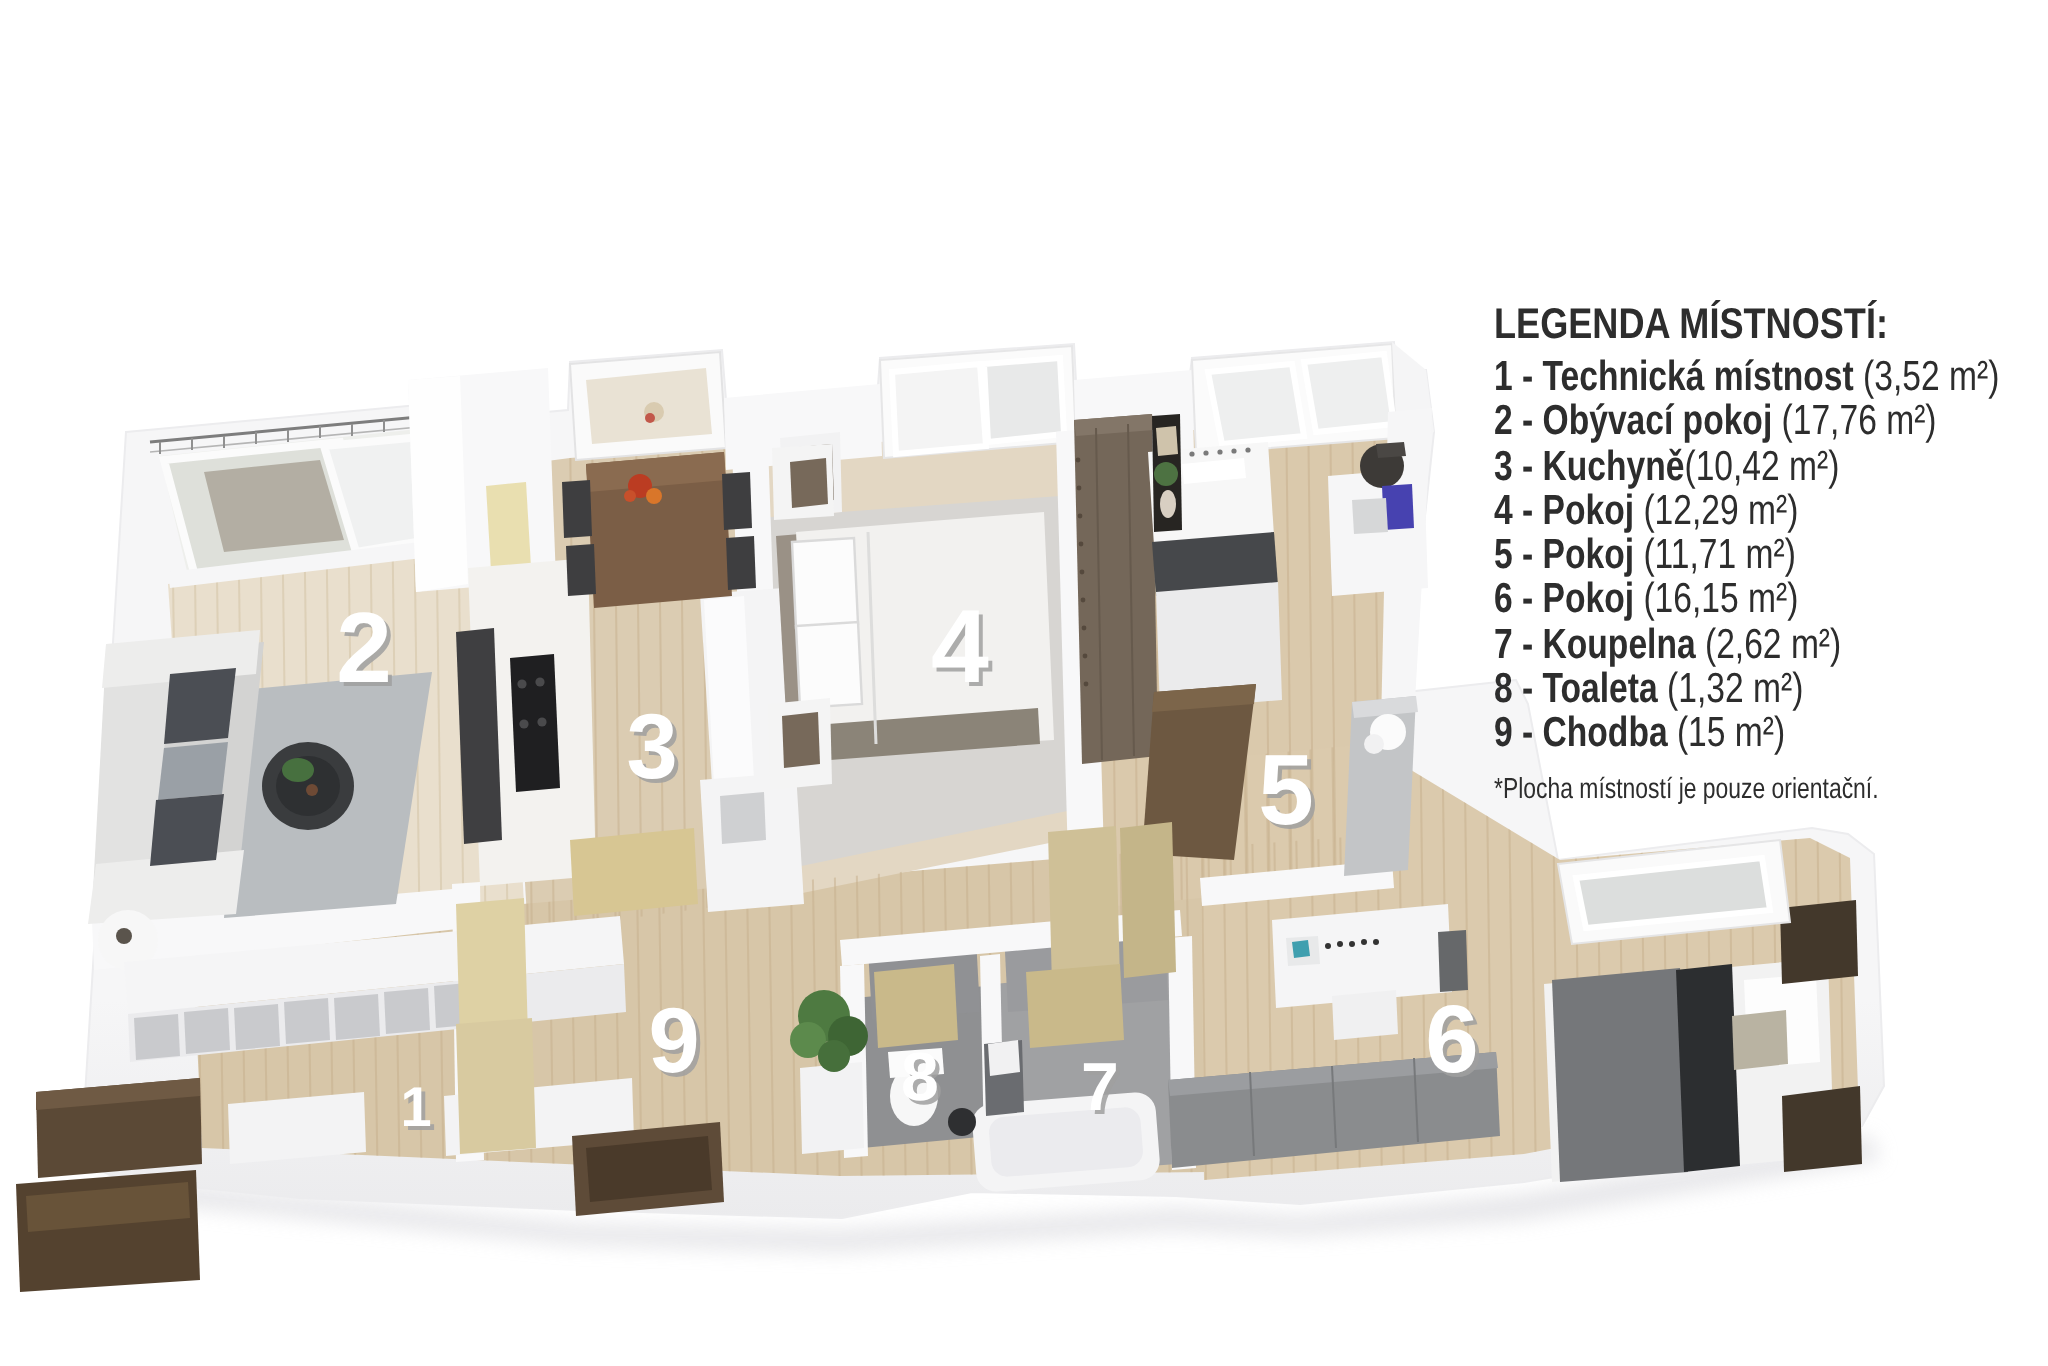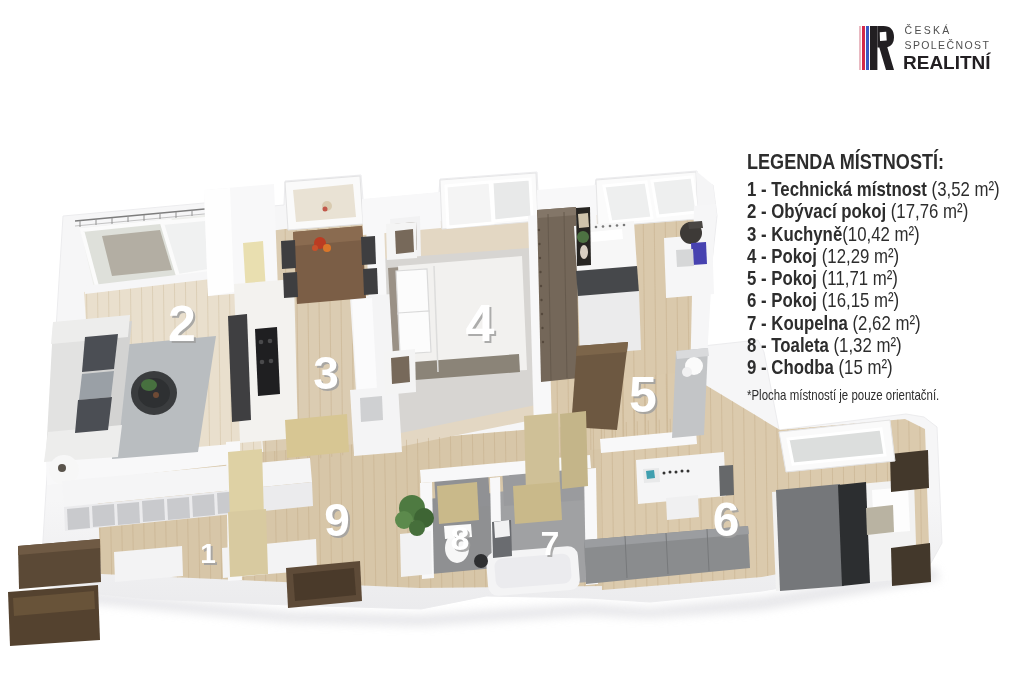--- a/index.html
+++ b/index.html
@@ -478,34 +478,20 @@
       <text x="643" y="412" font-size="50" text-anchor="middle">5</text>
       <text x="726" y="536" font-size="48" text-anchor="middle">6</text>
       <text x="550" y="555" font-size="34" text-anchor="middle">7</text>
       <text x="460" y="550" font-size="34" text-anchor="middle">8</text>
       <text x="337" y="536" font-size="46" text-anchor="middle">9</text>
       <text x="208" y="563" font-size="28" text-anchor="middle">1</text>
     </g>
   </g>
 </svg>
 
-<div style="position:absolute;left:859px;top:26px;width:165px;height:50px;">
-  <div style="position:absolute;left:0;top:0;width:1.8px;height:44px;background:#e9bac2;"></div>
-  <div style="position:absolute;left:3.4px;top:0;width:2.4px;height:44px;background:#d2294b;"></div>
-  <div style="position:absolute;left:7.4px;top:0;width:2.6px;height:44px;background:#3a57c4;"></div>
-  <svg width="25" height="45" viewBox="0 0 25 45" style="position:absolute;left:10.5px;top:0px;">
-    <rect x="0" y="0" width="7.4" height="44" fill="#221f22"></rect>
-    <rect x="7.4" y="0" width="4.6" height="21.5" fill="#221f22"></rect>
-    <path d="M11,0 L13.5,0 Q24,0 24,11.5 Q24,19 17.3,21.3 L24,44 L16,44 L9.4,21.8 L9.4,0 Z" fill="#221f22"></path>
-    <path d="M9.7,6.2 L16.2,5.8 L16.7,14.6 L10,15 Z" fill="#ffffff"></path>
-  </svg>
-  <div style="position:absolute;left:45.5px;top:-2px;color:#4f4f4f;font-size:10.5px;letter-spacing:2.3px;font-weight:500;">ČESKÁ</div>
-  <div style="position:absolute;left:45.5px;top:13px;color:#4f4f4f;font-size:10.5px;letter-spacing:1.4px;font-weight:500;">SPOLEČNOST</div>
-  <div style="position:absolute;left:44px;top:26px;color:#221f22;font-size:19px;letter-spacing:0px;font-weight:bold;">REALITNÍ</div>
-</div>
 
 <div style="position:absolute;left:747px;top:152px;color:#2d2d2d;font-size:21.5px;font-weight:bold;line-height:1;transform:scaleX(0.84);transform-origin:left top;white-space:nowrap;">LEGENDA MÍSTNOSTÍ:</div>
 <div style="position:absolute;left:747px;top:178px;color:#2d2d2d;font-size:21px;line-height:22.3px;transform:scaleX(0.80);transform-origin:left top;white-space:nowrap;">
     <div><b>1 - Technická místnost</b> (3,52 m²)</div>
     <div><b>2 - Obývací pokoj</b> (17,76 m²)</div>
     <div><b>3 - Kuchyně</b>(10,42 m²)</div>
     <div><b>4 - Pokoj</b> (12,29 m²)</div>
     <div><b>5 - Pokoj</b> (11,71 m²)</div>
     <div><b>6 - Pokoj</b> (16,15 m²)</div>
     <div><b>7 - Koupelna</b> (2,62 m²)</div>

